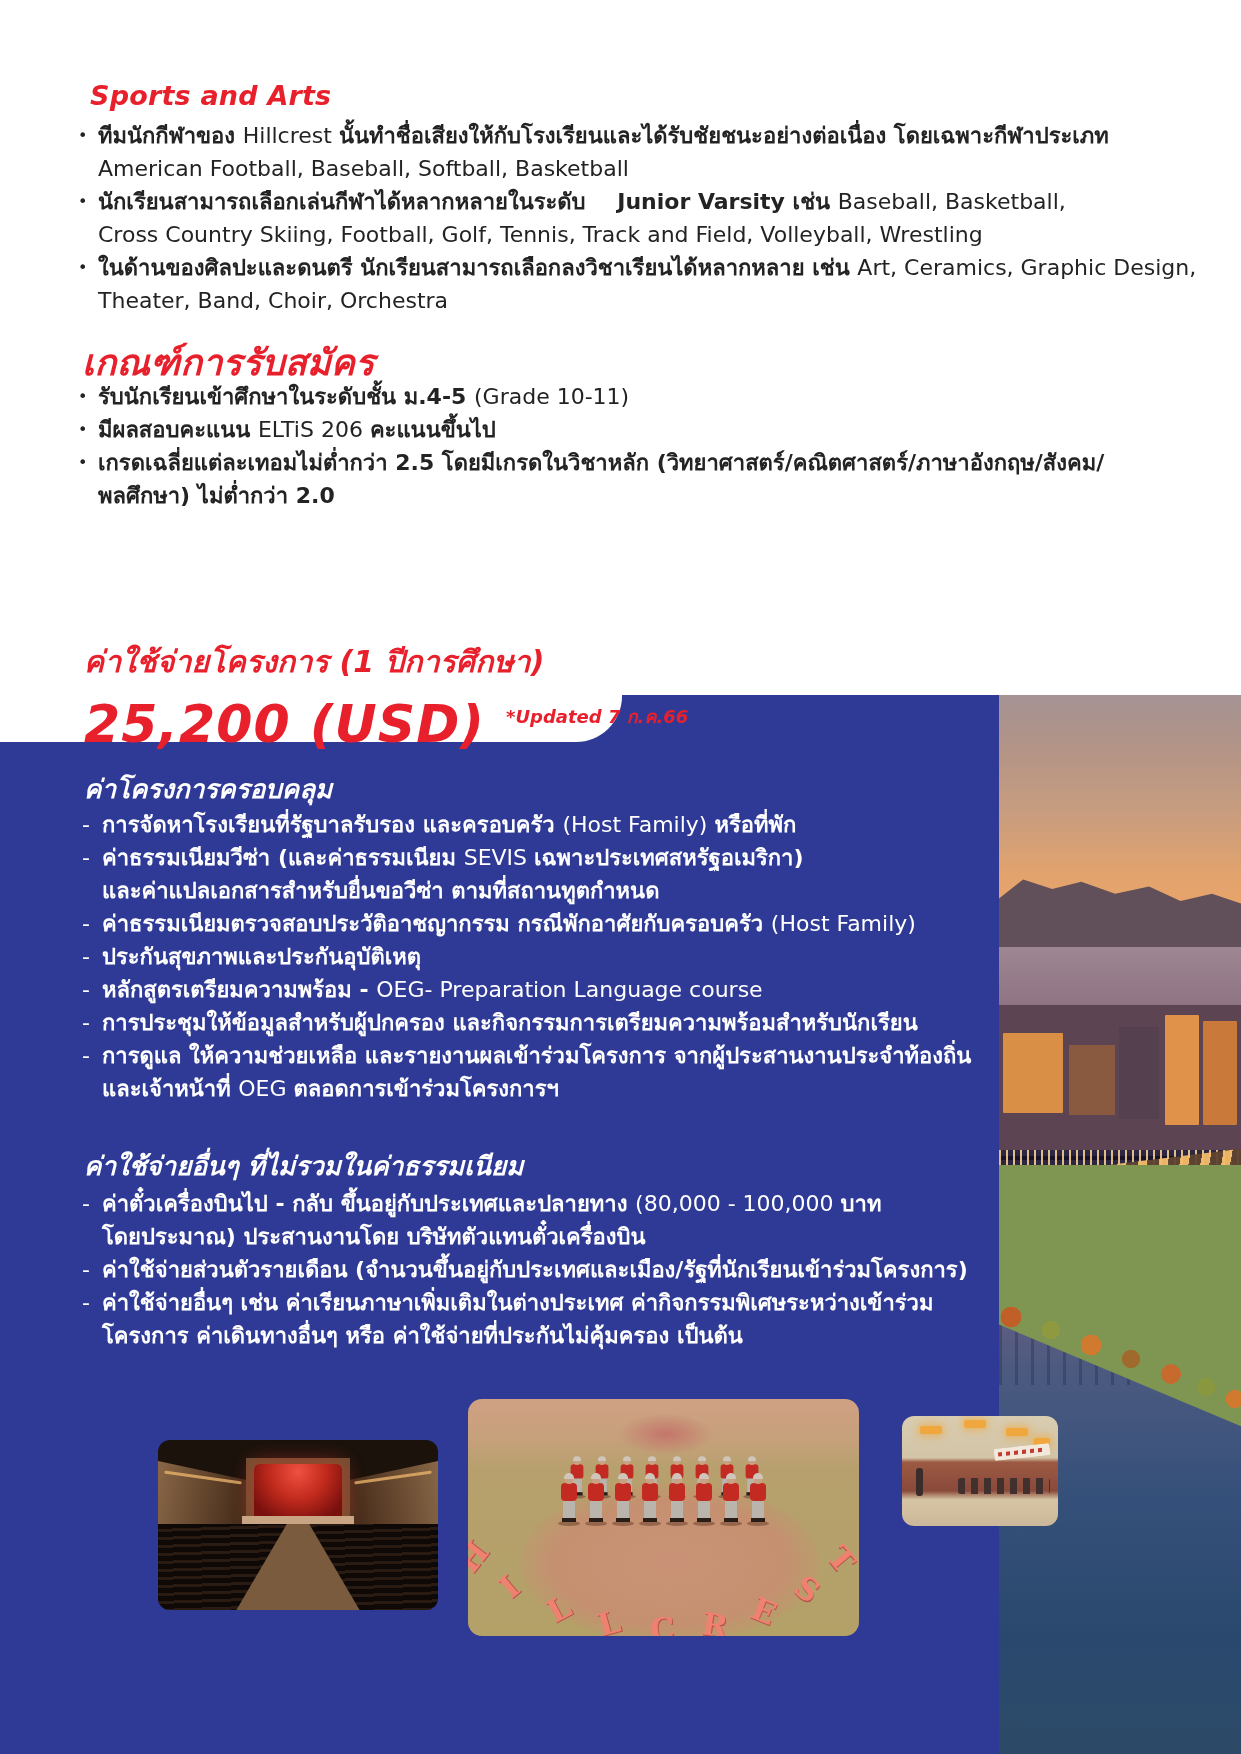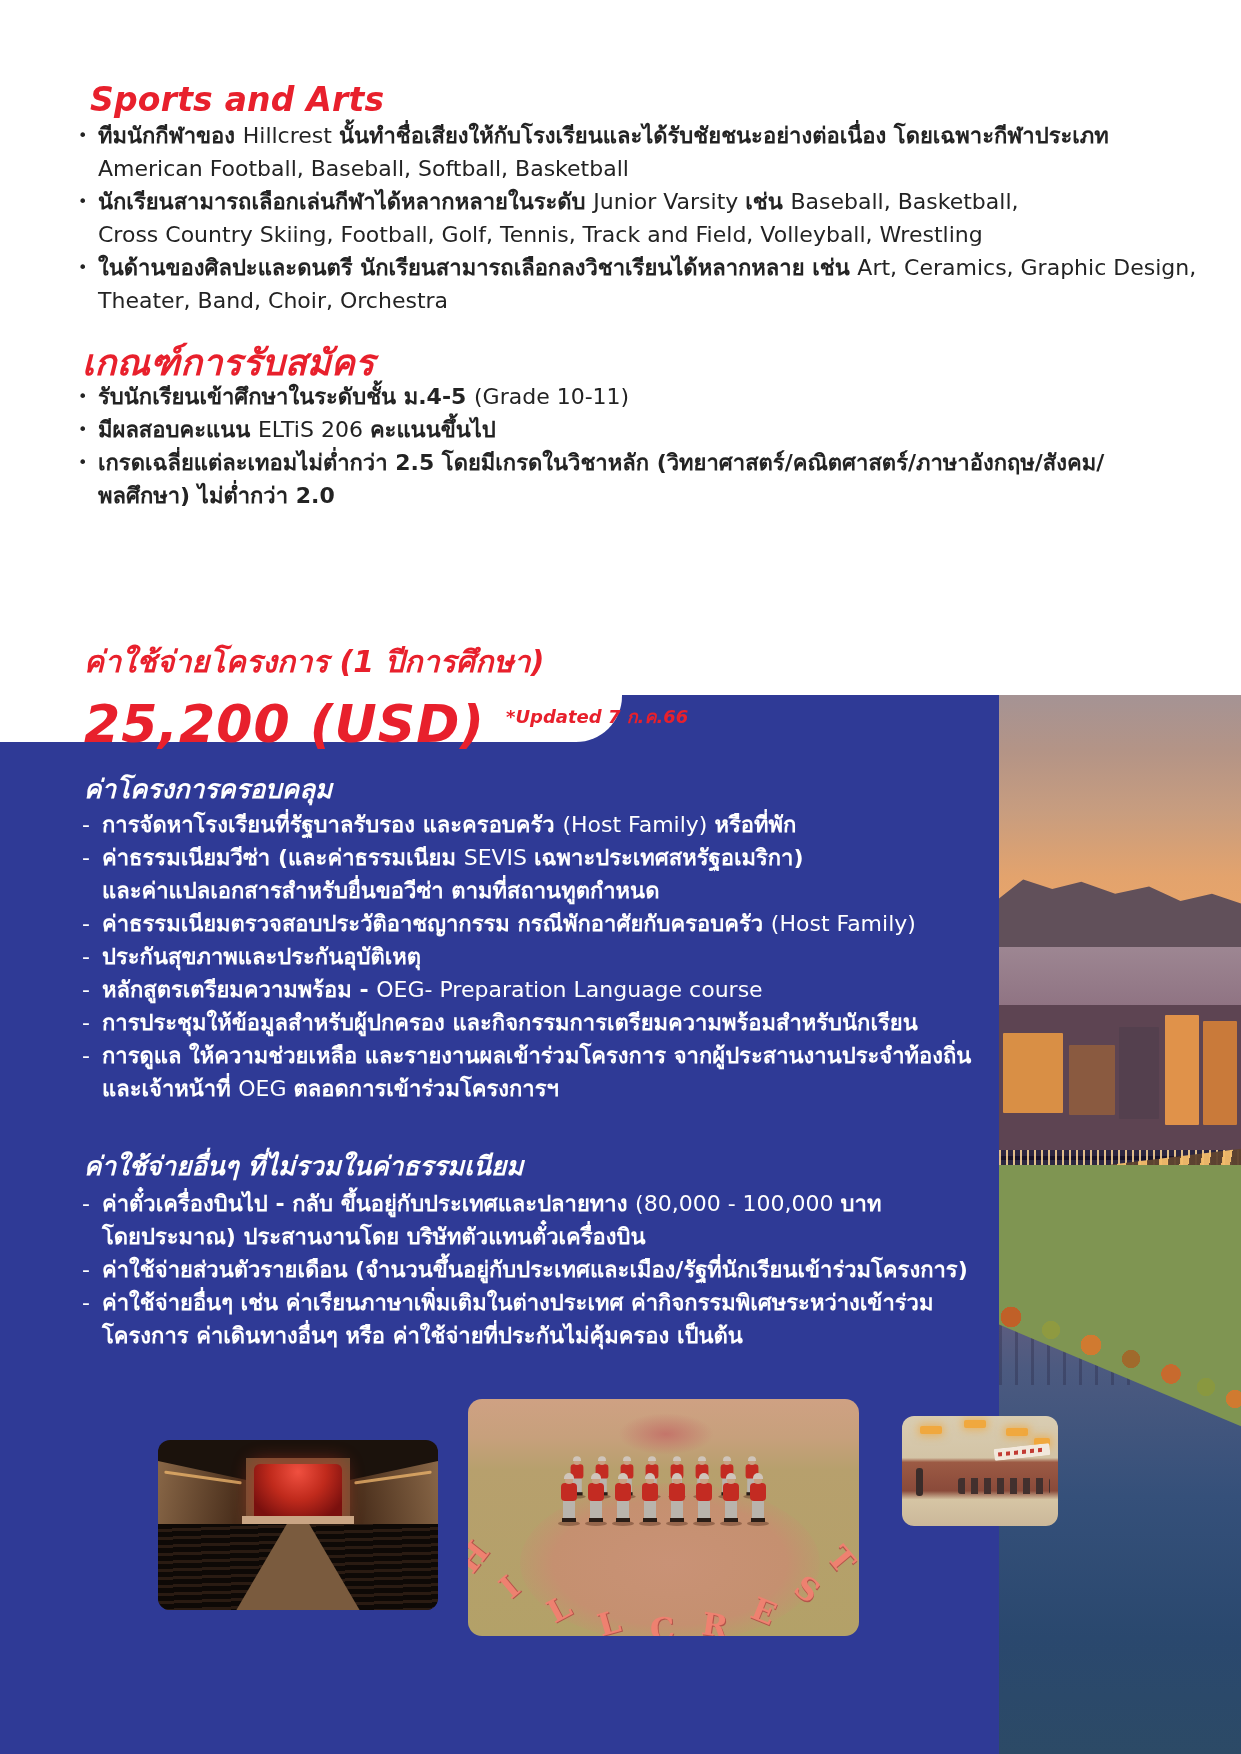--- a/index.html
+++ b/index.html
@@ -112,26 +112,26 @@
     background-position:4px 4px; background-repeat:no-repeat;}
   .cf-people{position:absolute; left:56px; top:62px; width:92px; height:16px;
     background:repeating-linear-gradient(90deg,#42302e 0 7px,rgba(66,48,46,0) 7px 13px); border-radius:3px;}
   .cf-person{position:absolute; left:14px; top:52px; width:7px; height:28px; background:#3a2c2a; border-radius:3px;}
 </style>
 </head>
 <body>
 
 <div class="page">
 
-  <div class="red-head" style="left:90px; top:80px; font-size:33px;">Sports and Arts</div>
+  <div class="red-head" style="left:90px; top:80px; font-size:27px;">Sports and Arts</div>
 
   <div class="list dark-list dot-list" style="left:76px; top:119px; width:1010px;">
       <div class="bl"><span class="mk">•</span><span style="font-weight: 700;">ทีมนักกีฬาของ </span><span style="font-weight: 400;">Hillcrest </span><span style="font-weight: 700;">นั้นทำชื่อเสียงให้กับโรงเรียนและได้รับชัยชนะอย่างต่อเนื่อง โดยเฉพาะกีฬาประเภท</span></div>
       <div class="bl"><span style="font-weight: 400;">American Football, Baseball, Softball, Basketball</span></div>
-      <div class="bl"><span class="mk">•</span><span style="font-weight: 700;">นักเรียนสามารถเลือกเล่นกีฬาได้หลากหลายในระดับ </span><span style="font-weight: 400;">Junior Varsity </span><span style="font-weight: 700;">เช่น </span><span style="font-weight: 400;">Baseball, Basketball,</span></div>
+      <div class="bl"><span class="mk">•</span><span style="font-weight: 700;">นักเรียนสามารถเลือกเล่นกีฬาได้หลากหลายในระดับ </span><span style="font-weight: 700; margin-left: 24px;">Junior Varsity </span><span style="font-weight: 700;">เช่น </span><span style="font-weight: 400;">Baseball, Basketball,</span></div>
       <div class="bl"><span style="font-weight: 400;">Cross Country Skiing, Football, Golf, Tennis, Track and Field, Volleyball, Wrestling</span></div>
       <div class="bl"><span class="mk">•</span><span style="font-weight: 700;">ในด้านของศิลปะและดนตรี นักเรียนสามารถเลือกลงวิชาเรียนได้หลากหลาย เช่น </span><span style="font-weight: 400;">Art, Ceramics, Graphic Design,</span></div>
       <div class="bl"><span style="font-weight: 400;">Theater, Band, Choir, Orchestra</span></div>
     </div>
 
   <div class="red-head" style="left:82px; top:334px; font-size:36px;">เกณฑ์การรับสมัคร</div>
 
   <div class="list dark-list dot-list" style="left:76px; top:380px; width:1010px;">
       <div class="bl"><span class="mk">•</span><span style="font-weight: 700;">รับนักเรียนเข้าศึกษาในระดับชั้น ม.4-5 </span><span style="font-weight: 400;">(Grade 10-11)</span></div>
       <div class="bl"><span class="mk">•</span><span style="font-weight: 700;">มีผลสอบคะแนน </span><span style="font-weight: 400;">ELTiS 206 </span><span style="font-weight: 700;">คะแนนขึ้นไป</span></div>

